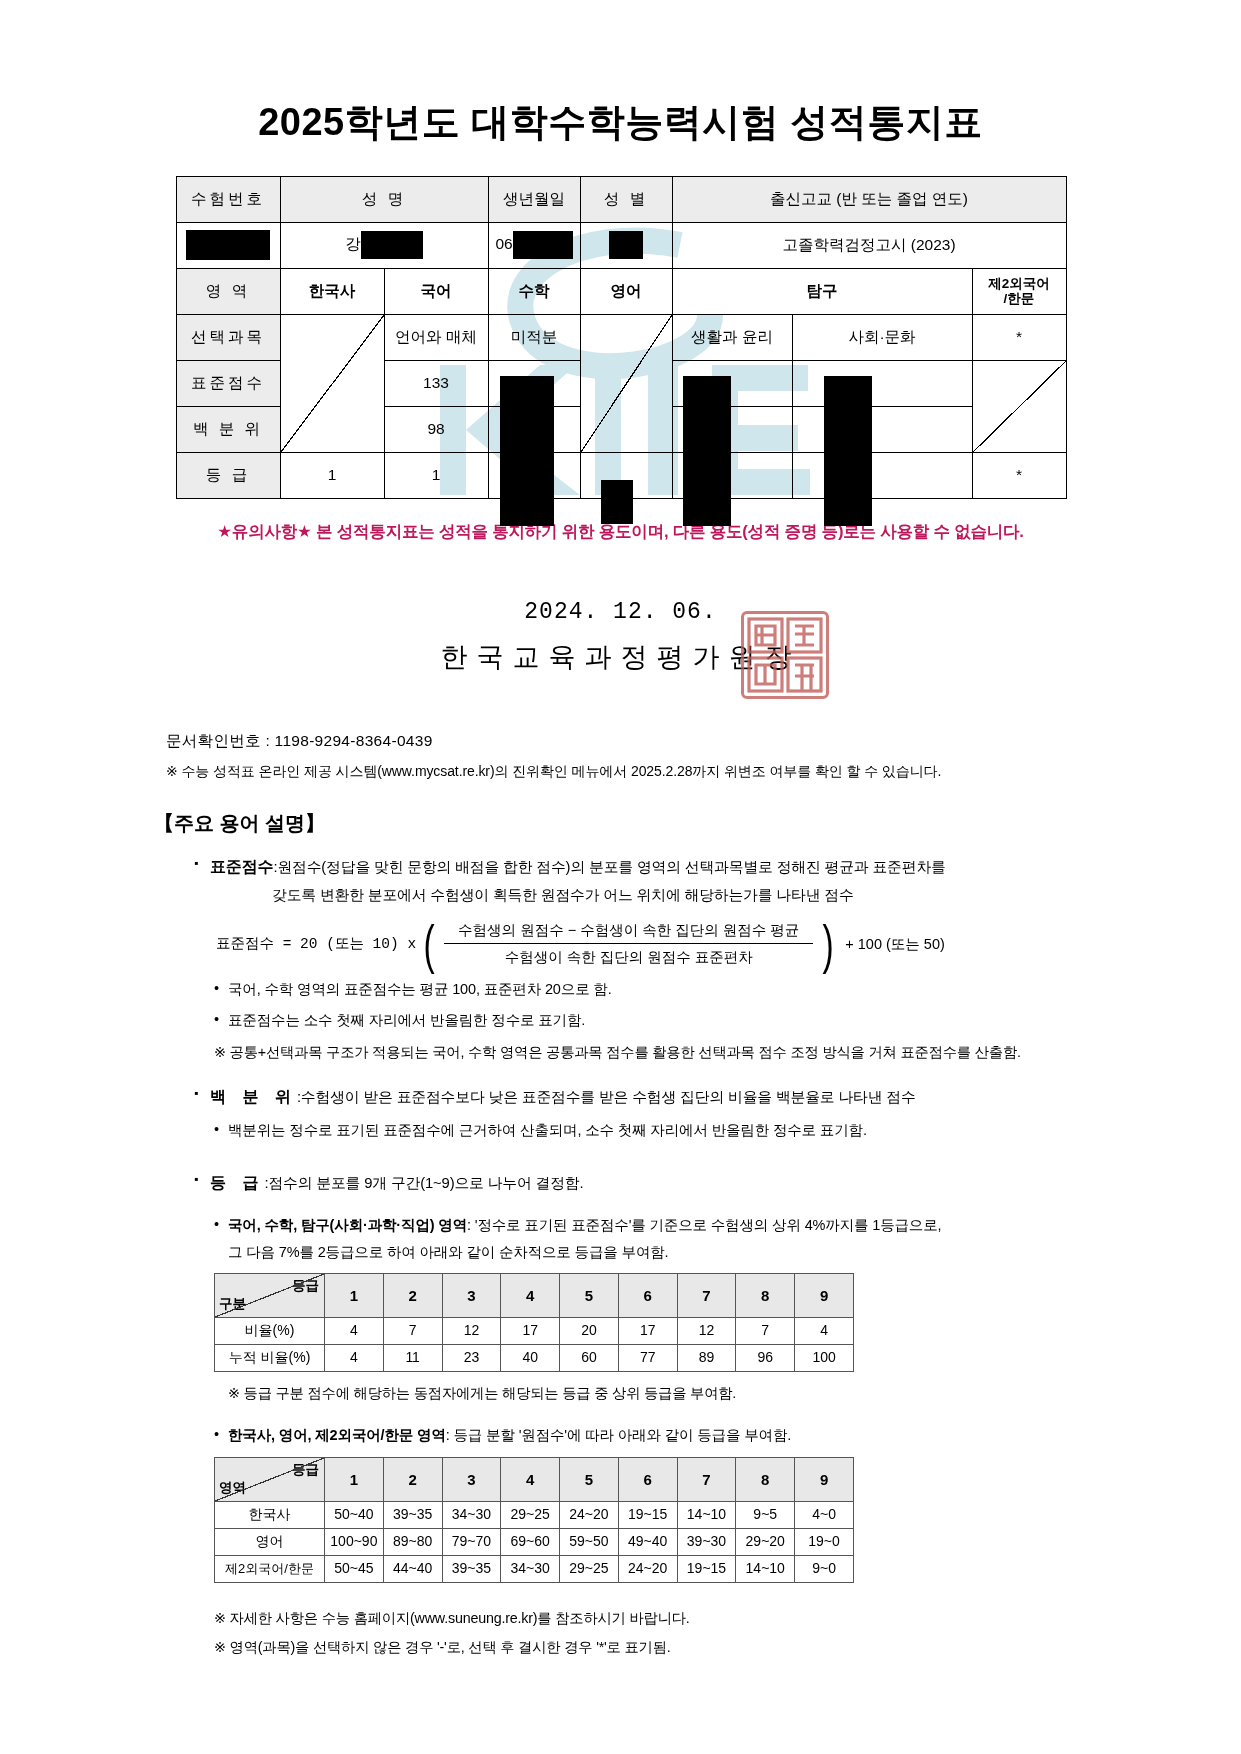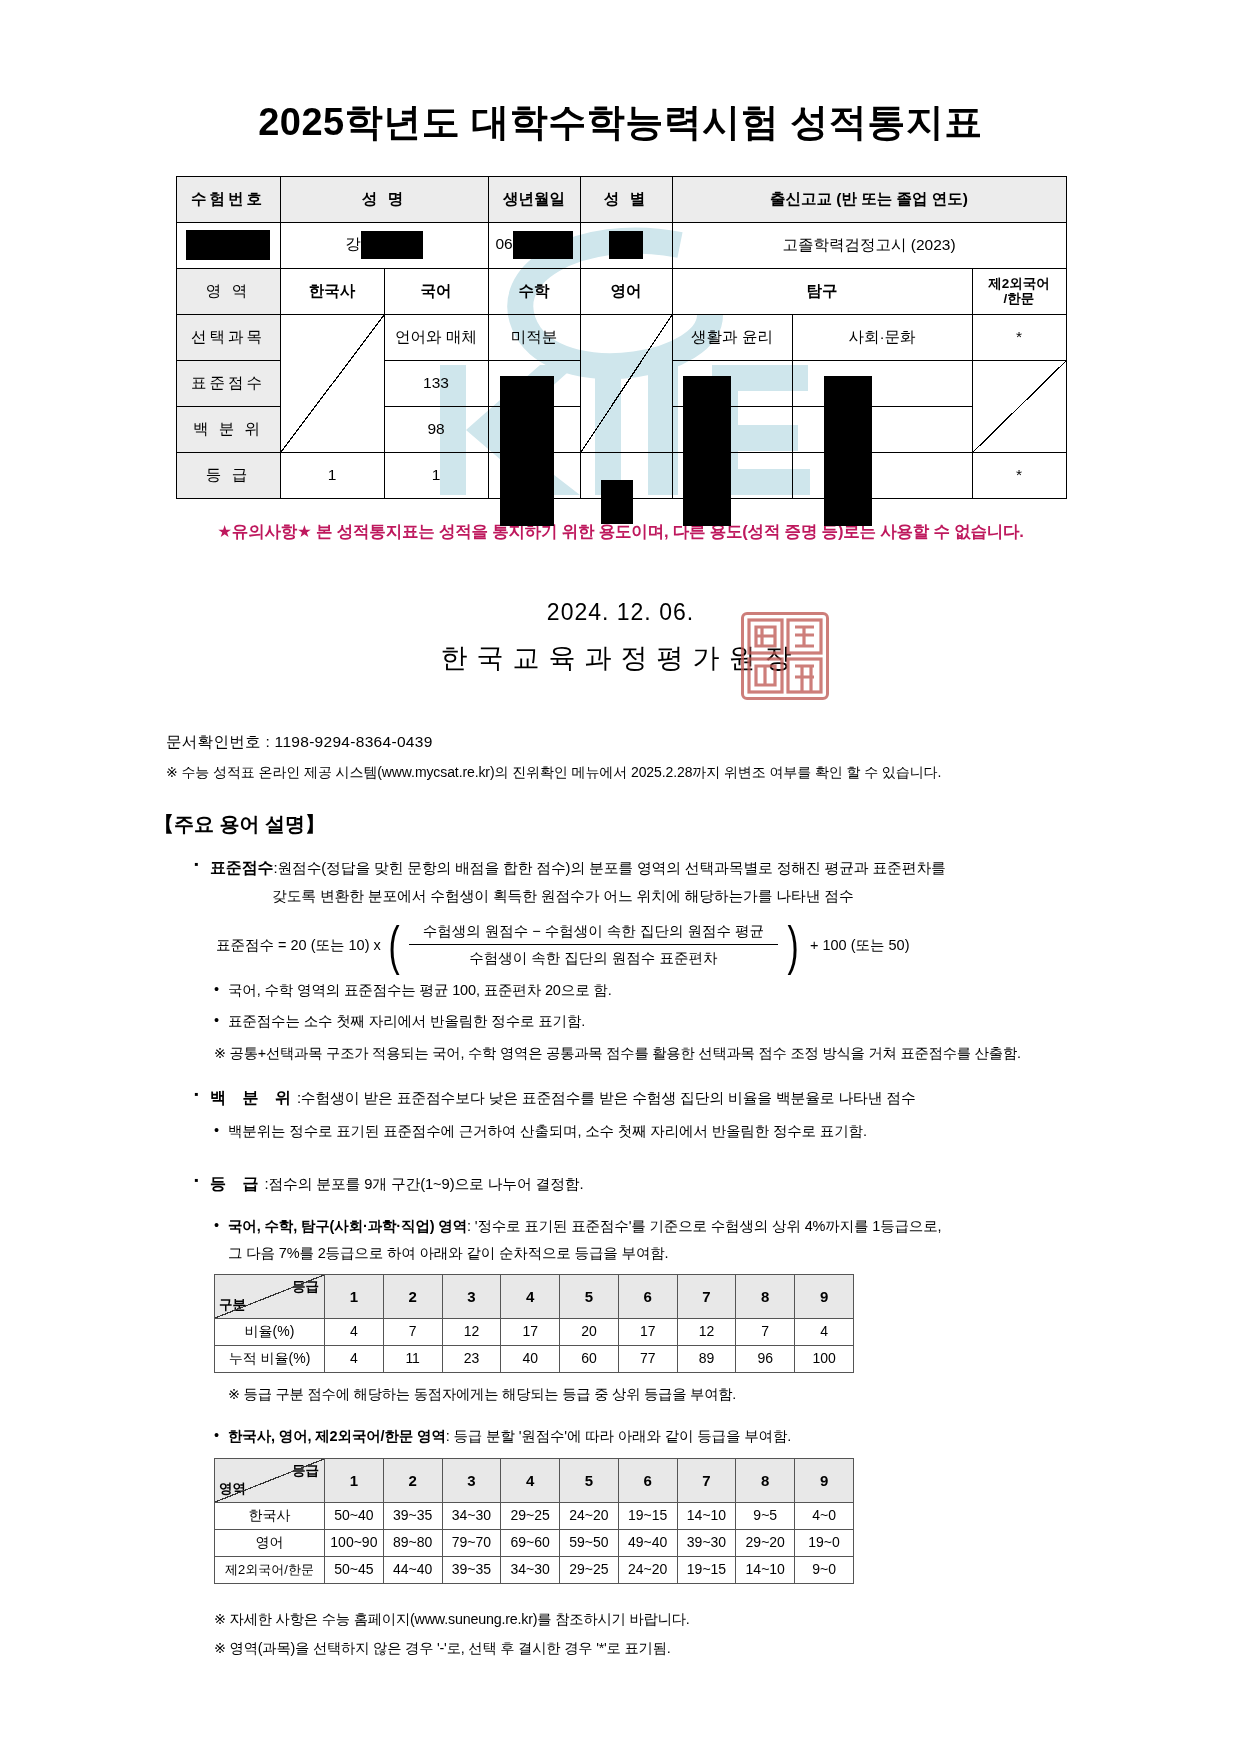--- a/index.html
+++ b/index.html
@@ -59,21 +59,21 @@
     vertical-align: middle;
     font-size: 15.5px;
     font-weight: 400;
     height: 46px;
     padding: 0 2px;
     position: relative;
     background: transparent;
   }
   table.score th {
     background: #ececec;
-    font-weight: 700;
+    font-weight: 400;
     letter-spacing: 3px;
   }
   table.score th.nosp { letter-spacing: 0px; }
   .rowhead {
     background: #ececec !important;
     font-weight: 700;
     letter-spacing: 3px;
     font-size: 15.5px;
   }
   .tall { height: 56px; }
@@ -112,20 +112,21 @@
     margin-top: 22px;
     letter-spacing: -0.2px;
   }
 
   
   .issue-date {
     text-align: center;
     font-size: 23px;
     margin-top: 56px;
     letter-spacing: 1px;
+    font-family: Liberation Mono, monospace;
   }
   .issuer-row {
     position: relative;
     text-align: center;
     margin-top: 14px;
   }
   .issuer {
     font-size: 27px;
     letter-spacing: 9px;
     display: inline-block;
@@ -206,21 +207,21 @@
   }
 
   
   .formula {
     display: flex;
     align-items: center;
     justify-content: flex-start;
     margin: 12px 0 0 50px;
     font-size: 14.5px;
   }
-  .formula .lhs { white-space: nowrap; }
+  .formula .lhs { white-space: nowrap; font-family: Liberation Mono, monospace; }
   .paren {
     font-size: 54px;
     font-weight: 300;
     line-height: 0.72;
     margin: 0 4px;
     transform: scaleX(0.62);
     display: inline-block;
   }
   .frac {
     display: inline-block;

